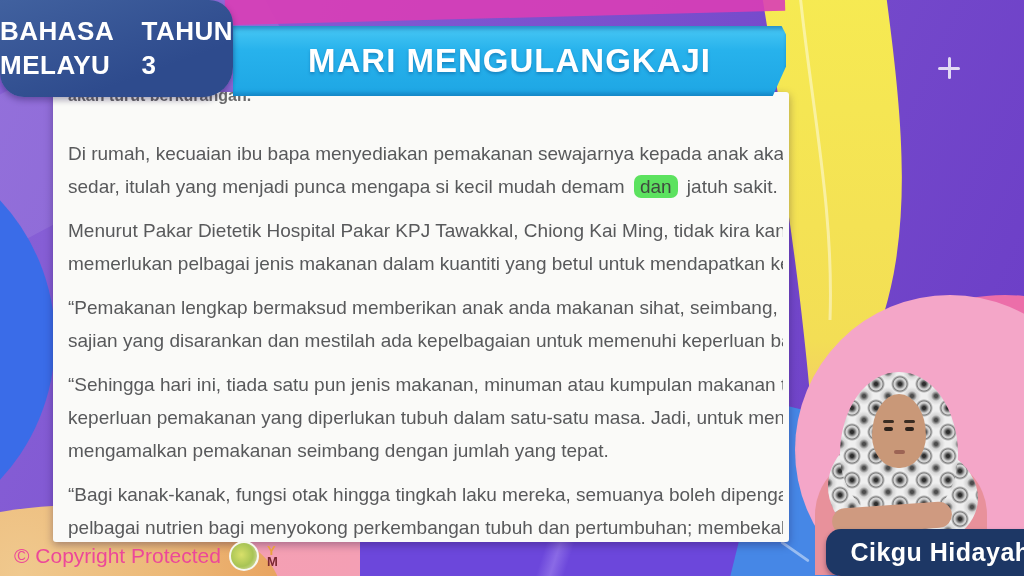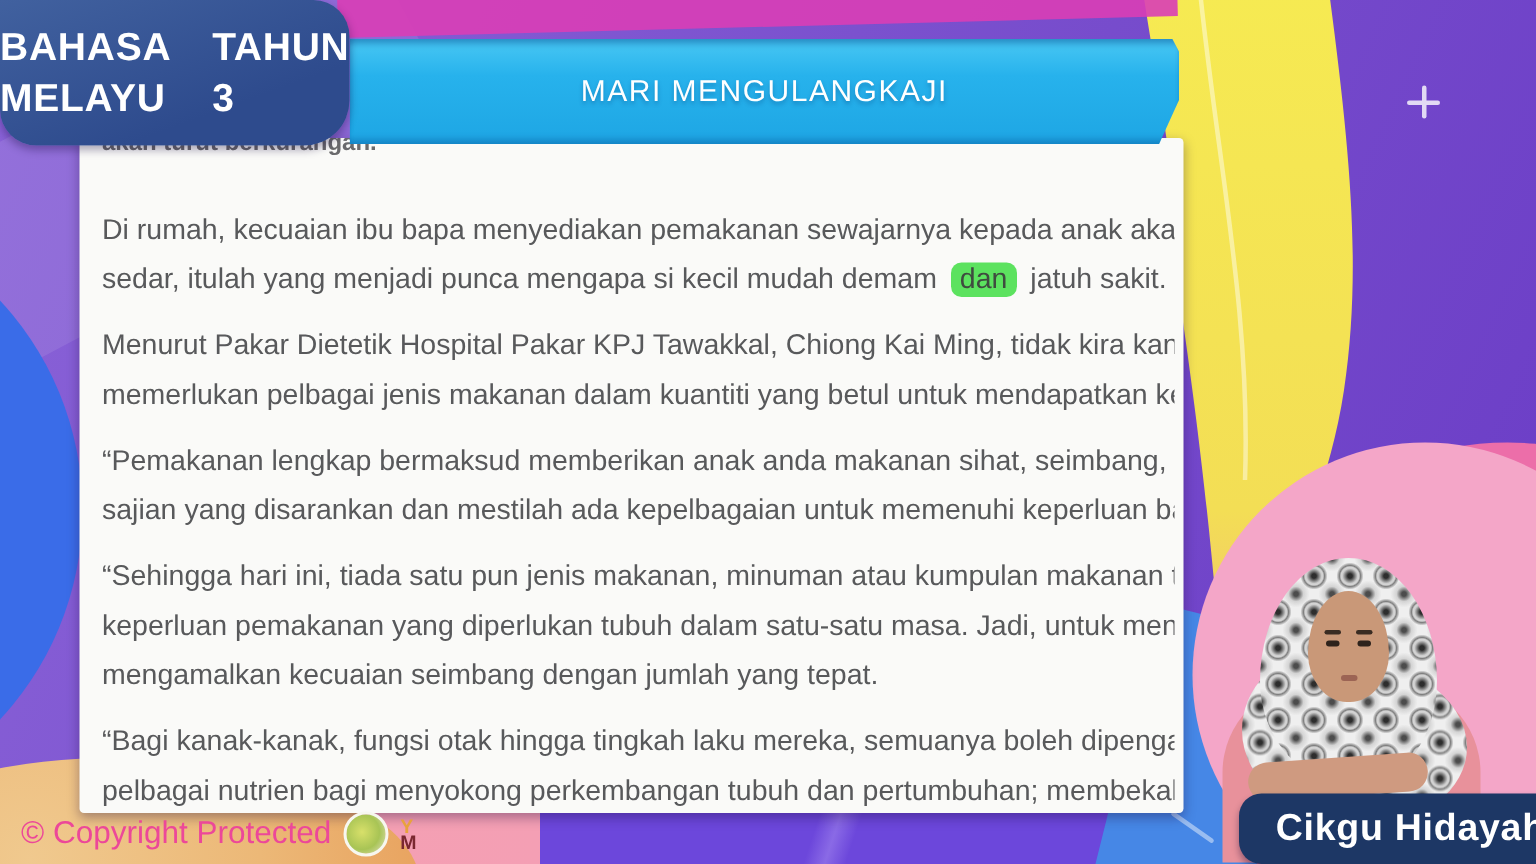--- a/index.html
+++ b/index.html
@@ -45,21 +45,21 @@
   .badge{left:0;top:0;width:233px;height:97px;z-index:9;
     background:linear-gradient(160deg,#41619f 0%,#2e4b8d 70%);
     border-radius:0 24px 30px 24px;box-shadow:0 3px 6px rgba(20,10,60,.35);
     display:flex;align-items:center;justify-content:center;}
   .badge span{color:#fff;font-weight:bold;font-size:26px;line-height:1.3;letter-spacing:.5px;}
   .banner{left:233px;top:26px;width:553px;height:70px;z-index:8;
     background:linear-gradient(180deg,#49c8f4 0%,#27b2ec 35%,#1ea6e4 100%);
     box-shadow:inset 0 5px 4px -2px rgba(0,70,140,.45),inset 0 -5px 4px -2px rgba(0,70,140,.35);
     clip-path:polygon(0 0,99.2% 0,100% 12%,100% 58%,97.6% 100%,0 100%);
     display:flex;align-items:center;justify-content:center;}
-  .banner span{color:#fff;font-weight:normal;font-size:20px;letter-spacing:1px;
+  .banner span{color:#fff;font-weight:bold;font-size:33px;letter-spacing:1px;
     text-shadow:0 2px 3px rgba(0,60,120,.35);}
   
   .teacher{left:780px;top:360px;width:244px;height:216px;z-index:6;}
   .t-body{position:absolute;left:35px;top:95px;width:172px;height:120px;background:#e8919b;
     border-radius:60px 60px 0 0;}
   .t-forearm{position:absolute;left:52px;top:145px;width:120px;height:26px;background:#cf9a80;
     border-radius:14px;transform:rotate(-4deg);}
   .hijab-pattern{background-color:#efefef;background-image:
     radial-gradient(circle,rgba(35,35,35,.95) 1.5px,rgba(55,55,55,.18) 5px,rgba(255,255,255,0) 9px),
     radial-gradient(circle,transparent 6px,rgba(30,30,30,.5) 7px,transparent 9px),
@@ -128,21 +128,21 @@
       <div class="doc-line">Menurut Pakar Dietetik Hospital Pakar KPJ Tawakkal, Chiong Kai Ming, tidak kira kanak</div>
       <div class="doc-line">memerlukan pelbagai jenis makanan dalam kuantiti yang betul untuk mendapatkan ke</div>
     </div>
     <div class="para">
       <div class="doc-line">“Pemakanan lengkap bermaksud memberikan anak anda makanan sihat, seimbang, da</div>
       <div class="doc-line">sajian yang disarankan dan mestilah ada kepelbagaian untuk memenuhi keperluan bad</div>
     </div>
     <div class="para">
       <div class="doc-line">“Sehingga hari ini, tiada satu pun jenis makanan, minuman atau kumpulan makanan te</div>
       <div class="doc-line">keperluan pemakanan yang diperlukan tubuh dalam satu-satu masa. Jadi, untuk mend</div>
-      <div class="doc-line">mengamalkan kecuaian seimbang dengan jumlah yang tepat.</div>
+      <div class="doc-line">mengamalkan pemakanan seimbang dengan jumlah yang tepat.</div>
     </div>
     <div class="para">
       <div class="doc-line">“Bagi kanak-kanak, fungsi otak hingga tingkah laku mereka, semuanya boleh dipengaru</div>
       <div class="doc-line">pelbagai nutrien bagi menyokong perkembangan tubuh dan pertumbuhan; membekalk</div>
     </div>
   </div>
 </div>
 
 <div class="abs banner">
   <span>MARI MENGULANGKAJI</span>

